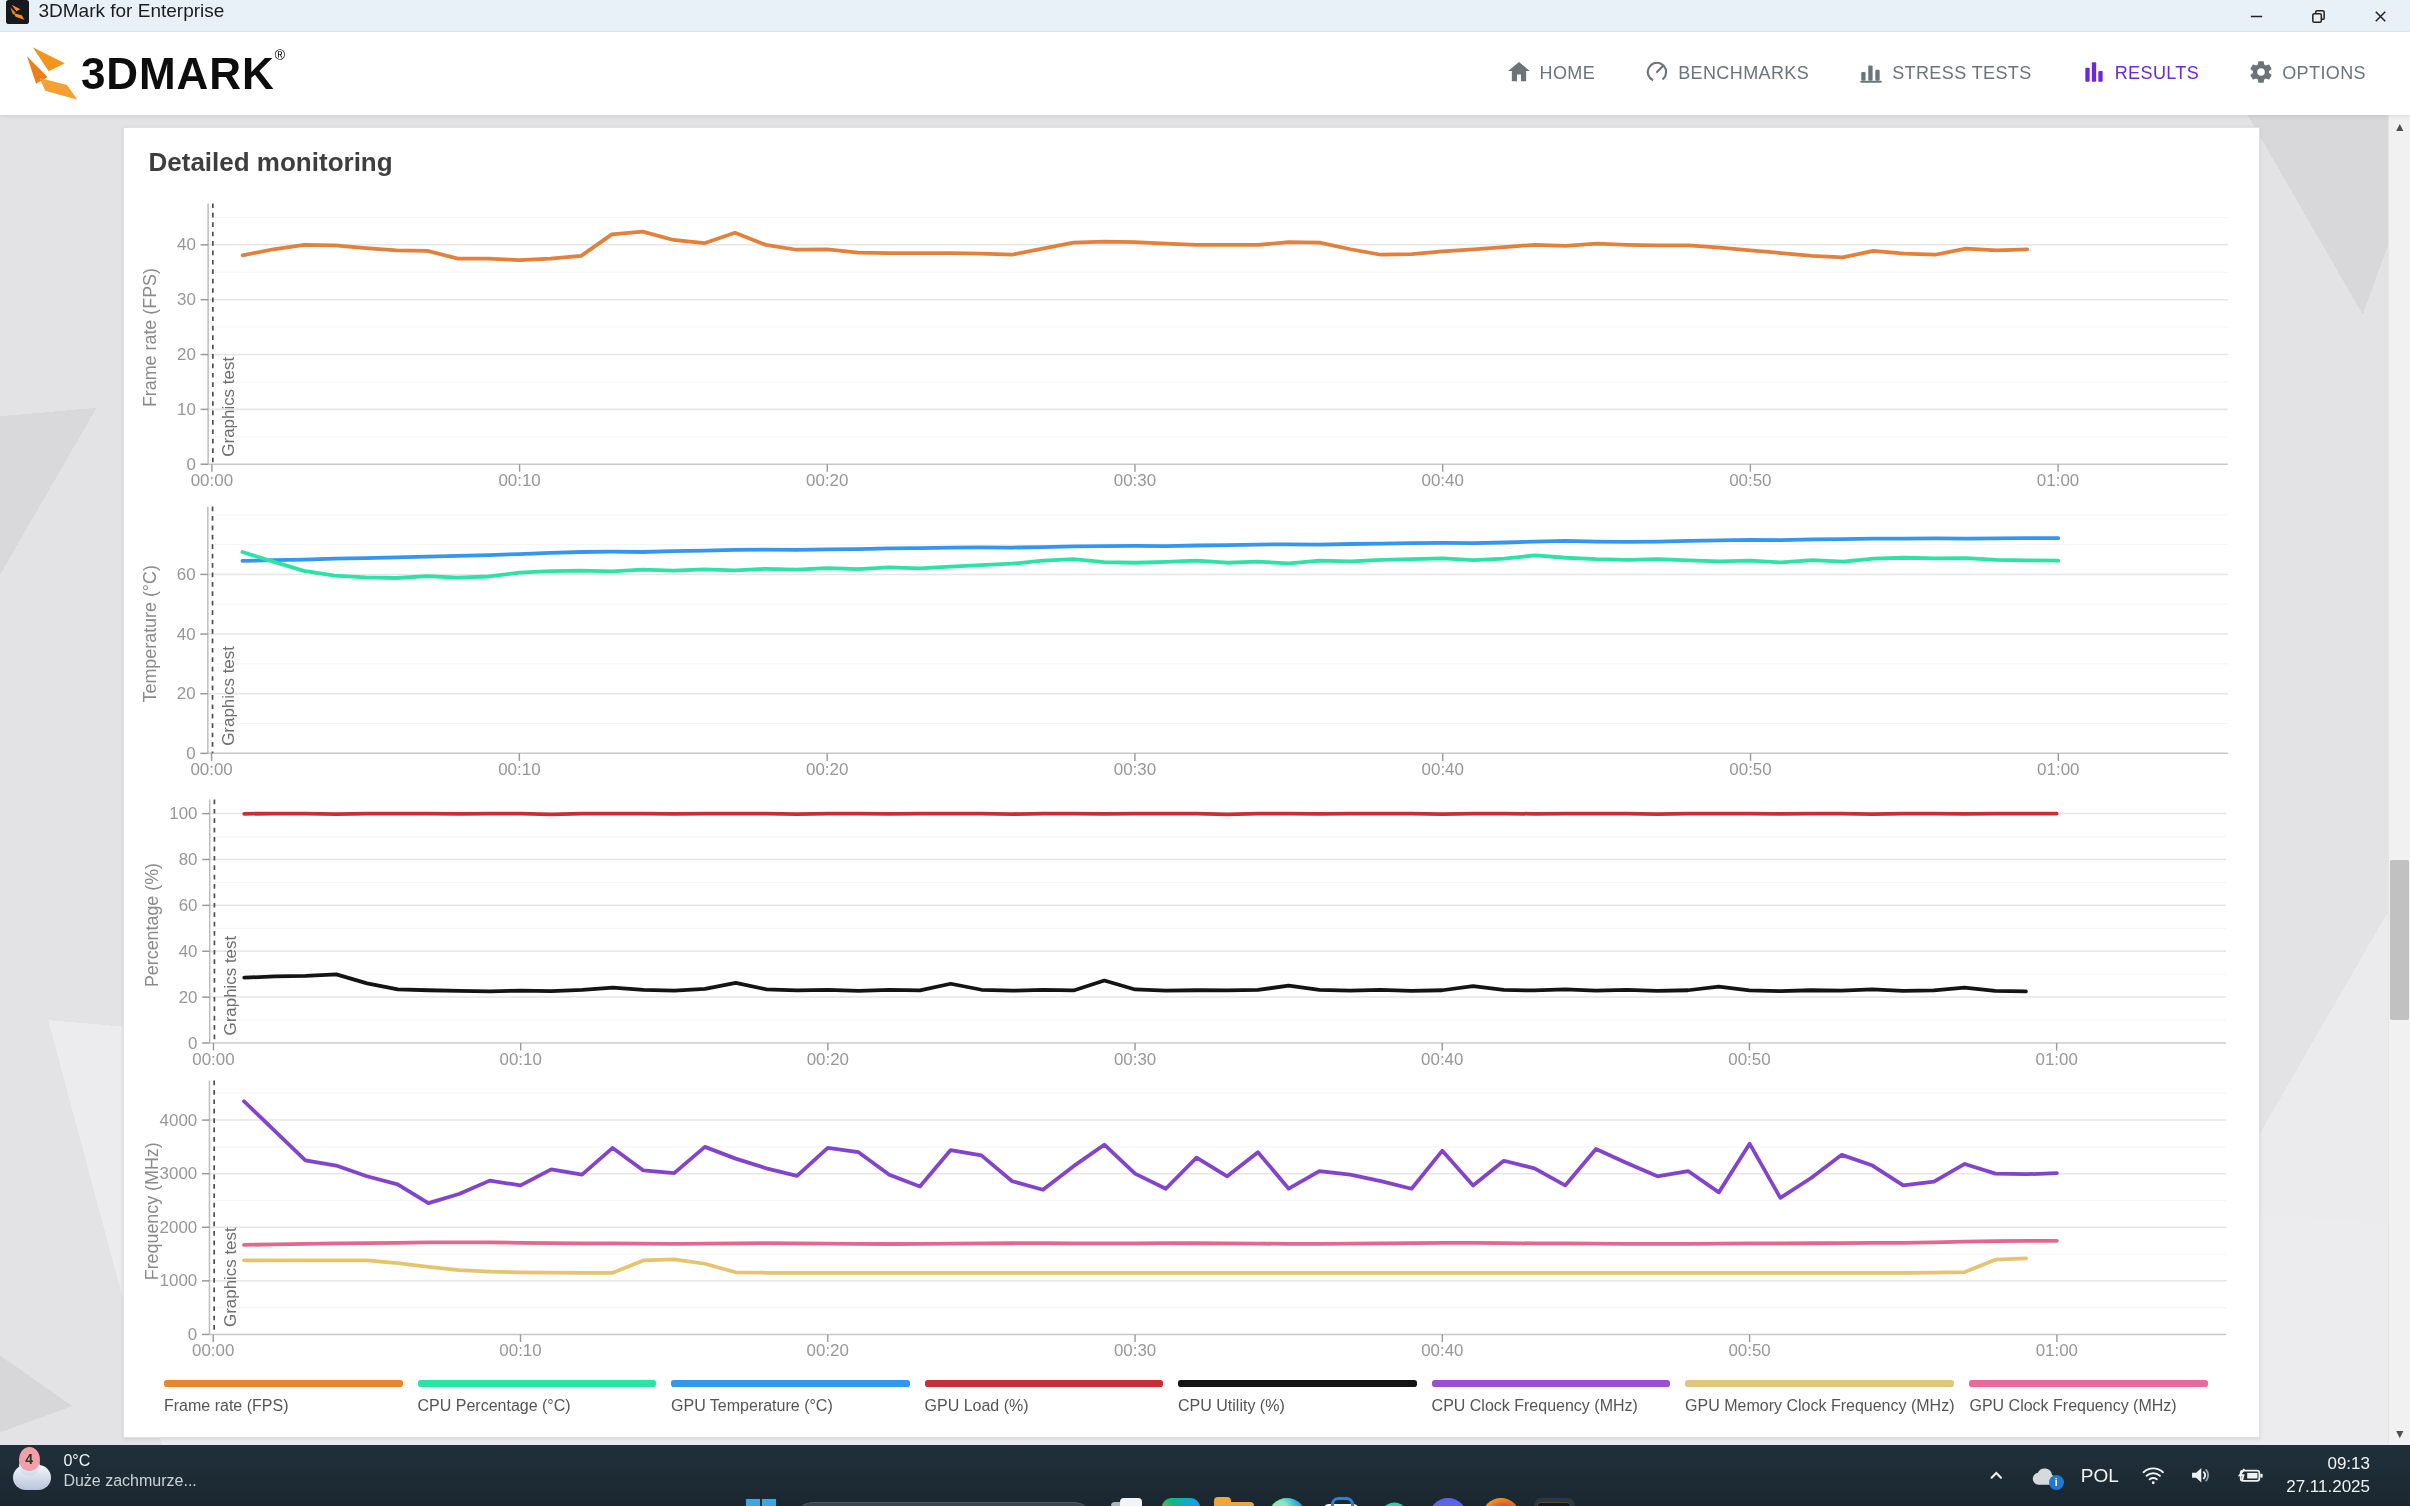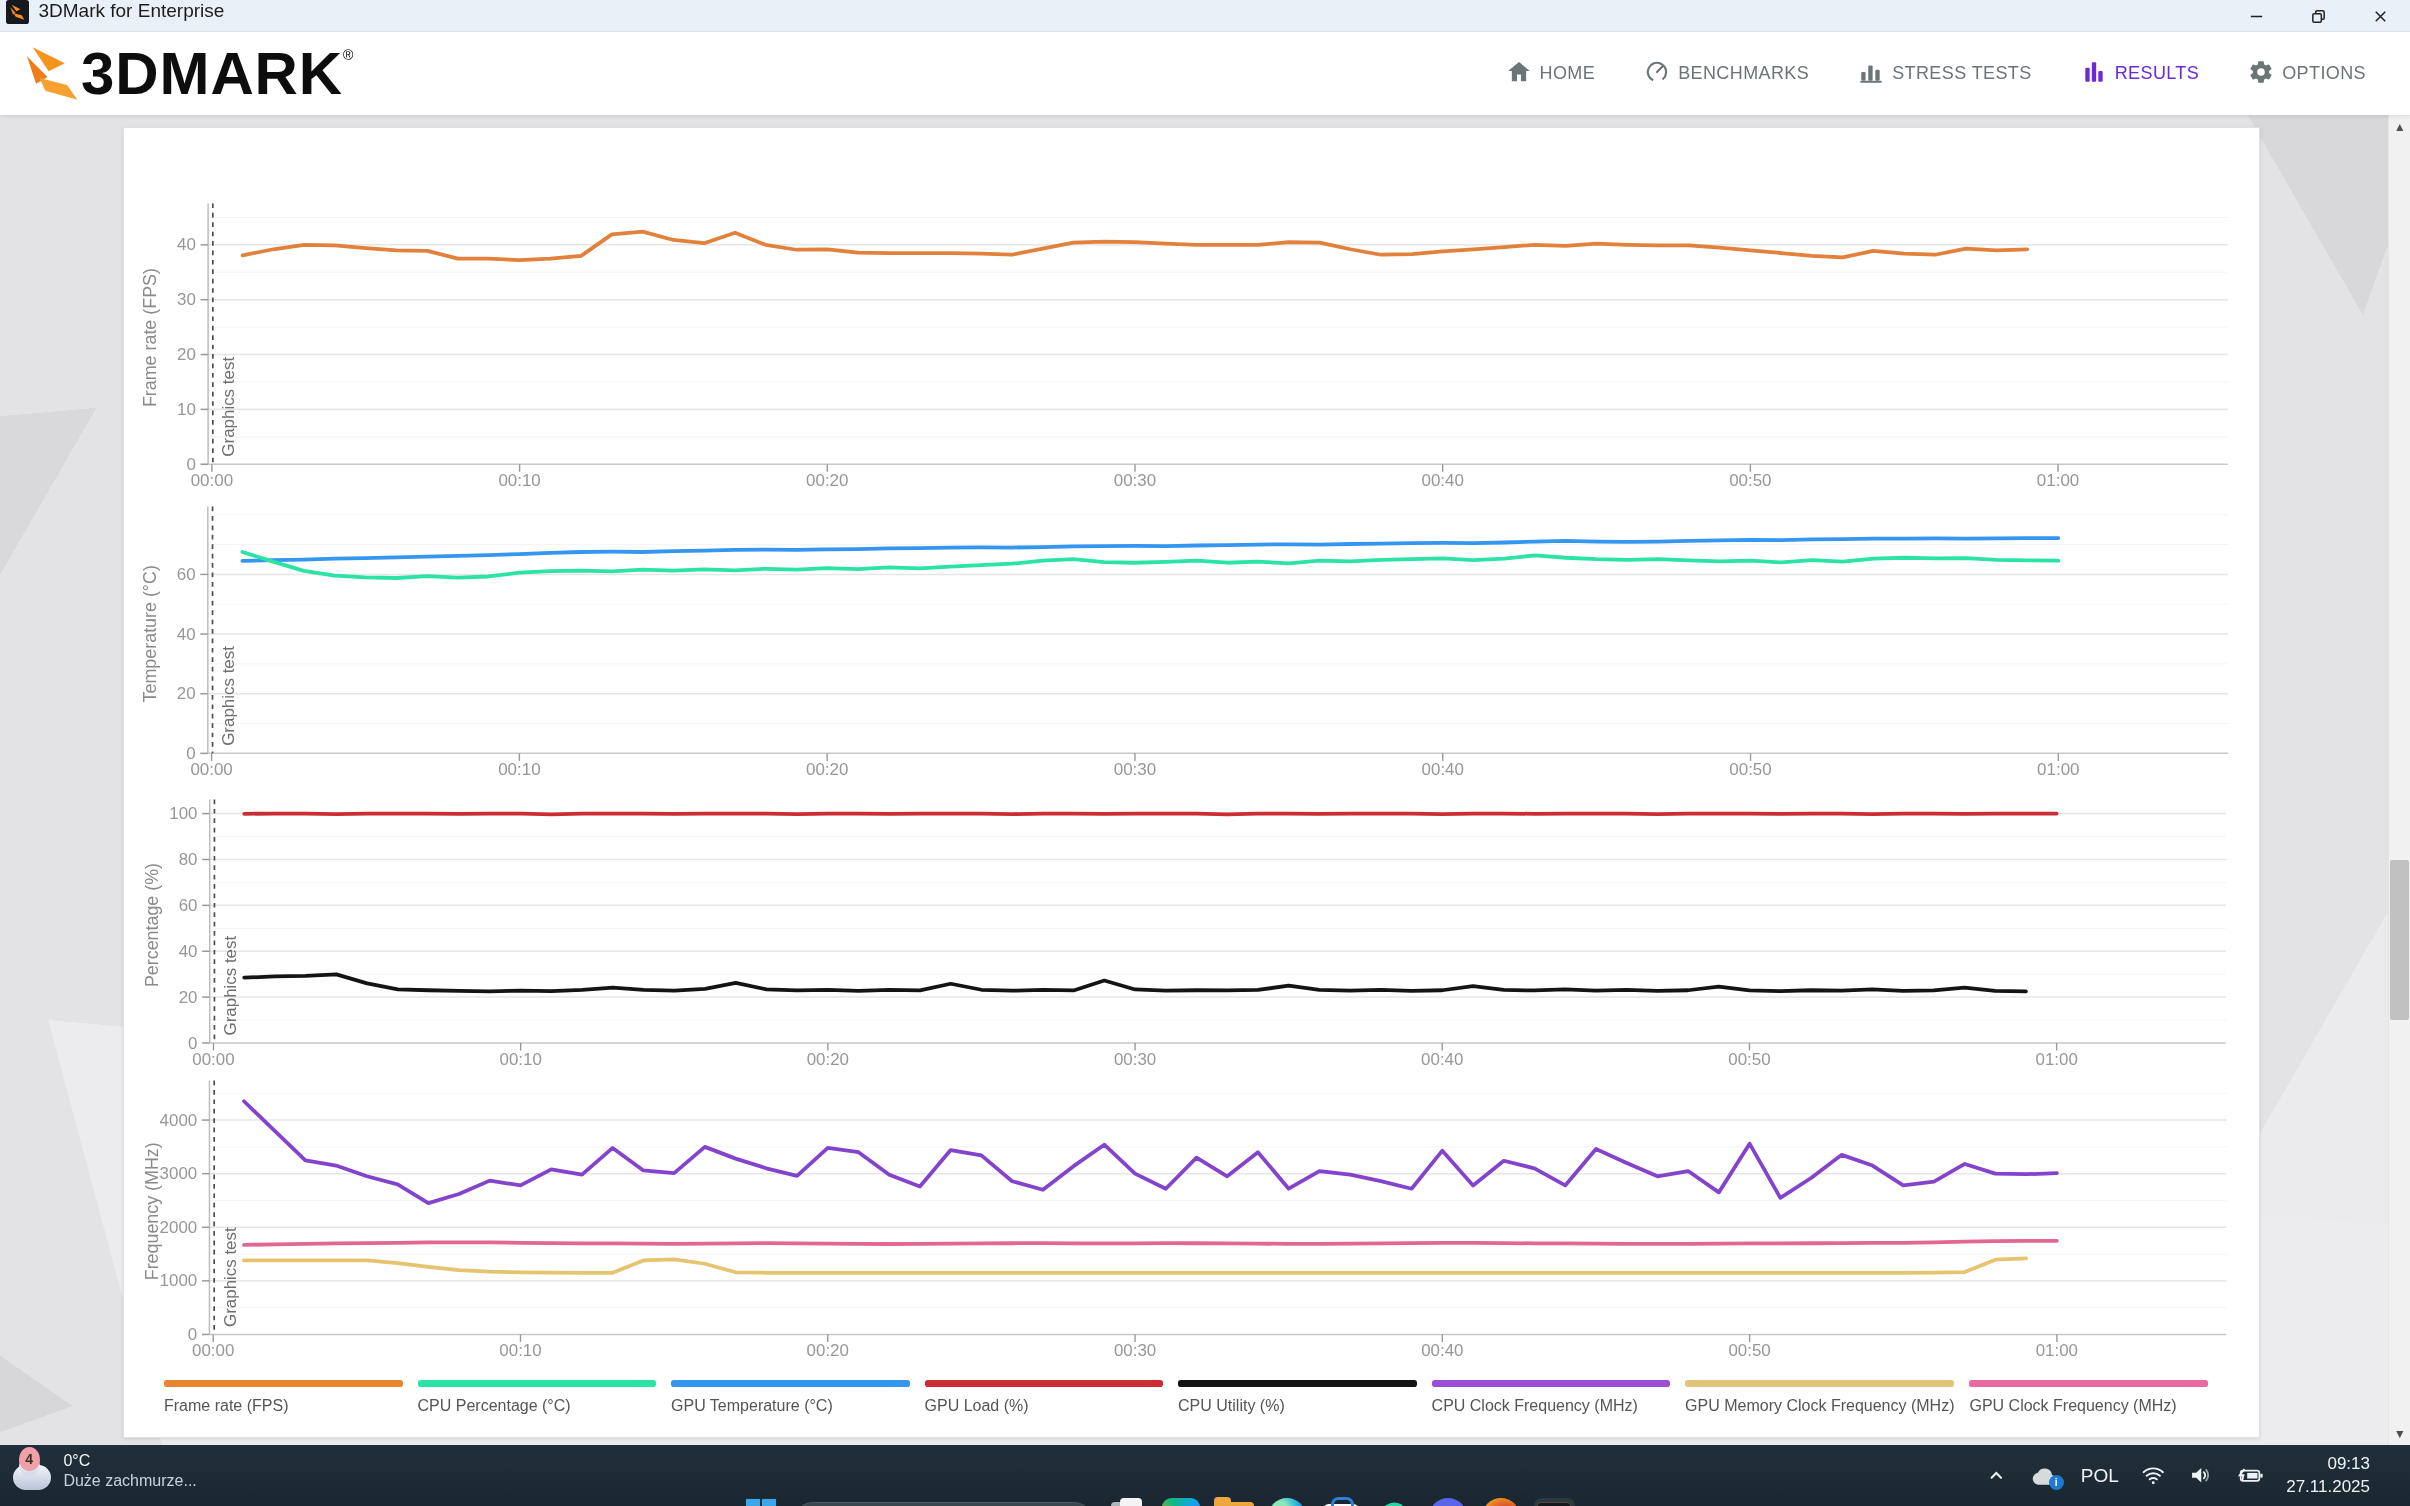--- a/index.html
+++ b/index.html
@@ -10,21 +10,21 @@
   .titlebar { position:absolute; left:0; top:0; width:100%; height:32px; background:#e8f1f8; display:flex; align-items:flex-start; border-bottom:0.9px solid #dde6ec; }
   .titlebar .app-ico { width:23.5px; height:23.5px; margin:0 9.4px 0 5.6px; background:#16191d; border-radius:2.8px; display:flex; align-items:center; justify-content:center; }
   .titlebar .title { font-size:19px; color:#1c1c1c; }
   .titlebar .spacer { flex:1; }
   .winbtn { width:62px; height:32px; display:flex; align-items:center; justify-content:center; color:#222; }
   .winbtn svg { display:block; }
 
   
   .navbar { position:absolute; left:0; top:32px; width:100%; height:83px; background:#ffffff; display:flex; align-items:center; box-shadow:0 1.9px 4.7px rgba(0,0,0,.10); z-index:5; }
   .brand { display:flex; align-items:flex-start; margin-left:21px; }
-  .brand-text { font-size:60px; font-weight:800; color:#0d0d0d; letter-spacing:0.9px; line-height:56px; }
+  .brand-text { font-size:44px; font-weight:800; color:#0d0d0d; letter-spacing:0.9px; line-height:56px; }
   .brand-reg { font-size:14px; font-weight:400; margin-top:1.9px; }
   .nav-items { margin-left:auto; margin-right:45px; display:flex; gap:49px; }
   .nav-item { display:flex; align-items:center; gap:8px; color:#6b7479; cursor:pointer; }
   .nav-item .lbl { font-size:18px; letter-spacing:0.4px; }
   .nav-item.active { color:#6d28d9; }
 
   
   .content { position:absolute; left:0; top:115px; width:2411px; height:1331px;
     background:
       conic-gradient(from 210deg at 4% 22%, #d9d9dc 0 55deg, transparent 0),
@@ -176,20 +176,21 @@
         <span><svg width="26" height="26" viewBox="0 0 24 24" fill="currentColor">
               <path d="M19.43 12.98c.04-.32.07-.64.07-.98s-.03-.66-.07-.98l2.11-1.65a.5.5 0 0 0 .12-.64l-2-3.46a.5.5 0 0 0-.61-.22l-2.49 1a7 7 0 0 0-1.69-.98l-.38-2.65A.5.5 0 0 0 14 2h-4a.5.5 0 0 0-.5.42l-.38 2.65c-.61.25-1.17.59-1.69.98l-2.49-1a.5.5 0 0 0-.61.22l-2 3.46a.5.5 0 0 0 .12.64l2.11 1.65c-.04.32-.07.65-.07.98s.03.66.07.98l-2.11 1.65a.5.5 0 0 0-.12.64l2 3.46c.14.24.42.34.61.22l2.49-1c.52.39 1.08.73 1.69.98l.38 2.65c.04.24.25.42.5.42h4c.25 0 .46-.18.5-.42l.38-2.65c.61-.25 1.17-.59 1.69-.98l2.49 1c.23.09.5 0 .61-.22l2-3.46a.5.5 0 0 0-.12-.64l-2.11-1.65zM12 15.5a3.5 3.5 0 1 1 0-7 3.5 3.5 0 0 1 0 7z"></path>
             </svg></span>
         <span class="lbl">OPTIONS</span>
       </div>
     </div>
   </div>
 
   <div class="content">
     <div class="card">
+      <h1>Detailed monitoring</h1>
       <div id="charts">
           <svg width="2137" height="306" class="chart" style="top:66px" viewBox="0 0 2269 325">
             <line x1="89" y1="257.875" x2="2234" y2="257.875" stroke="#f3f3f3" stroke-width="1"></line>
             <line x1="89" y1="228.75" x2="2234" y2="228.75" stroke="#e6e6e6" stroke-width="1.6"></line>
             <line x1="89" y1="199.625" x2="2234" y2="199.625" stroke="#f3f3f3" stroke-width="1"></line>
             <line x1="89" y1="170.5" x2="2234" y2="170.5" stroke="#e6e6e6" stroke-width="1.6"></line>
             <line x1="89" y1="141.375" x2="2234" y2="141.375" stroke="#f3f3f3" stroke-width="1"></line>
             <line x1="89" y1="112.25" x2="2234" y2="112.25" stroke="#e6e6e6" stroke-width="1.6"></line>
             <line x1="89" y1="83.125" x2="2234" y2="83.125" stroke="#f3f3f3" stroke-width="1"></line>
             <line x1="89" y1="54" x2="2234" y2="54" stroke="#e6e6e6" stroke-width="1.6"></line>

